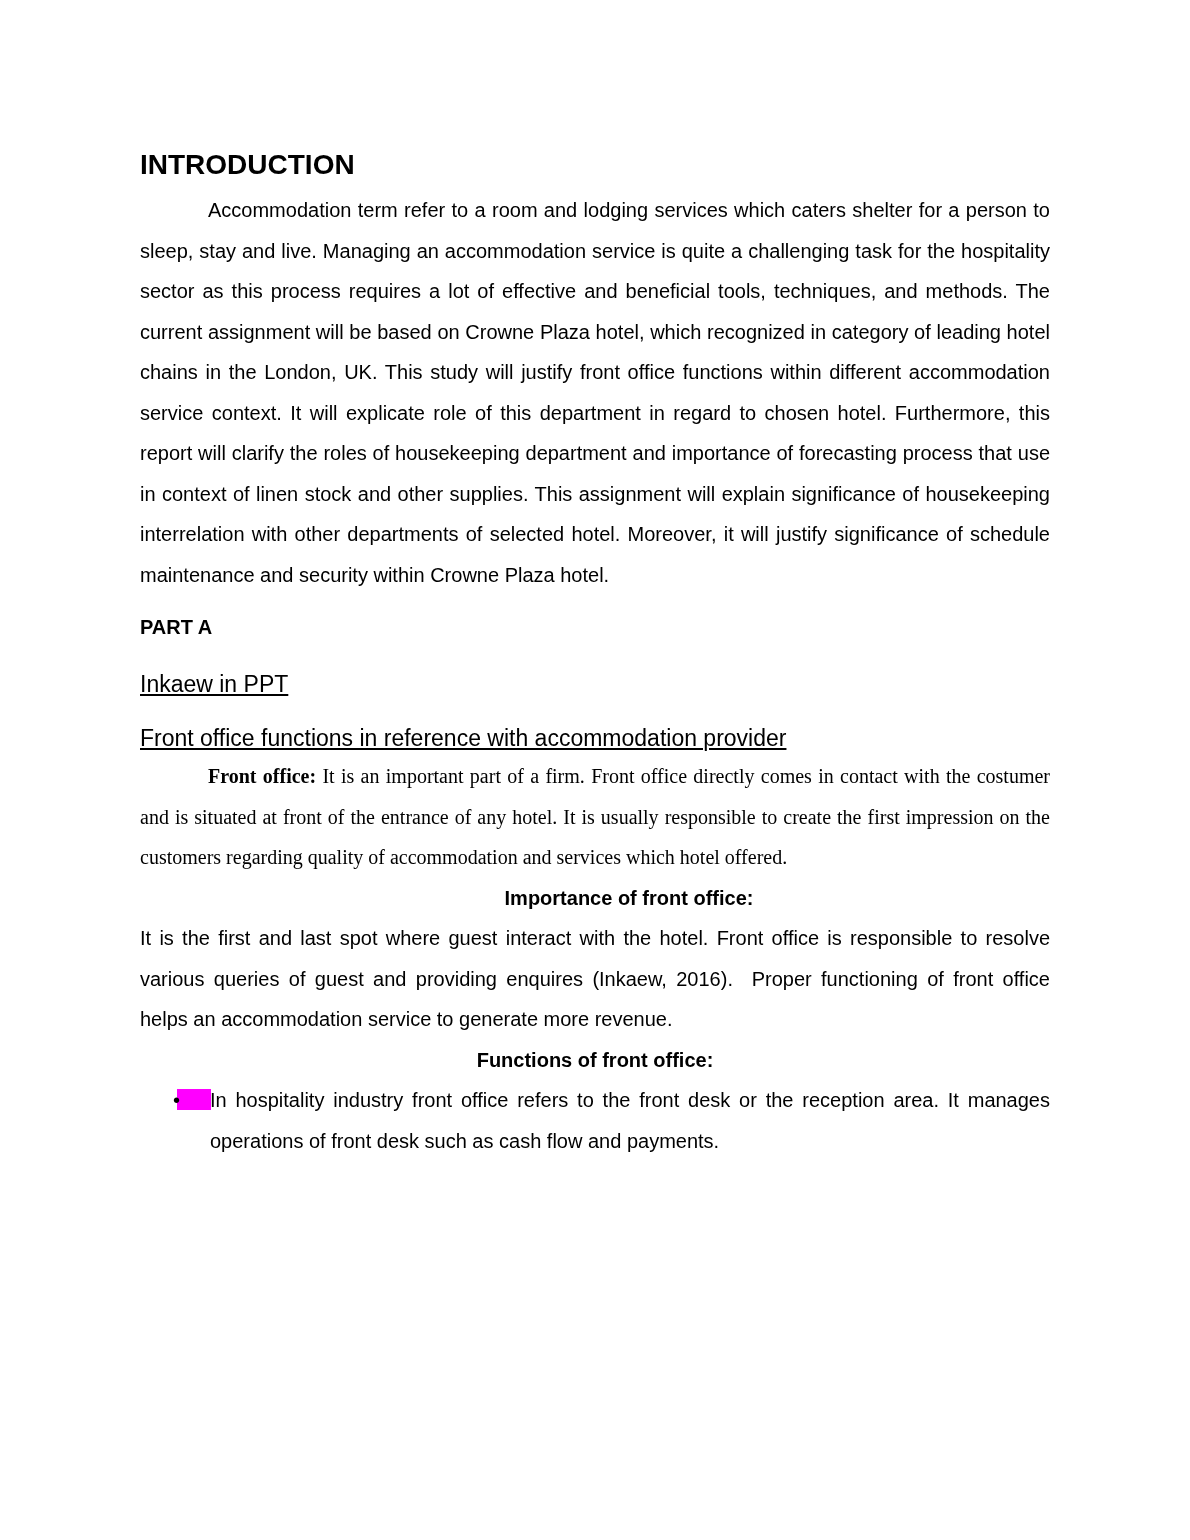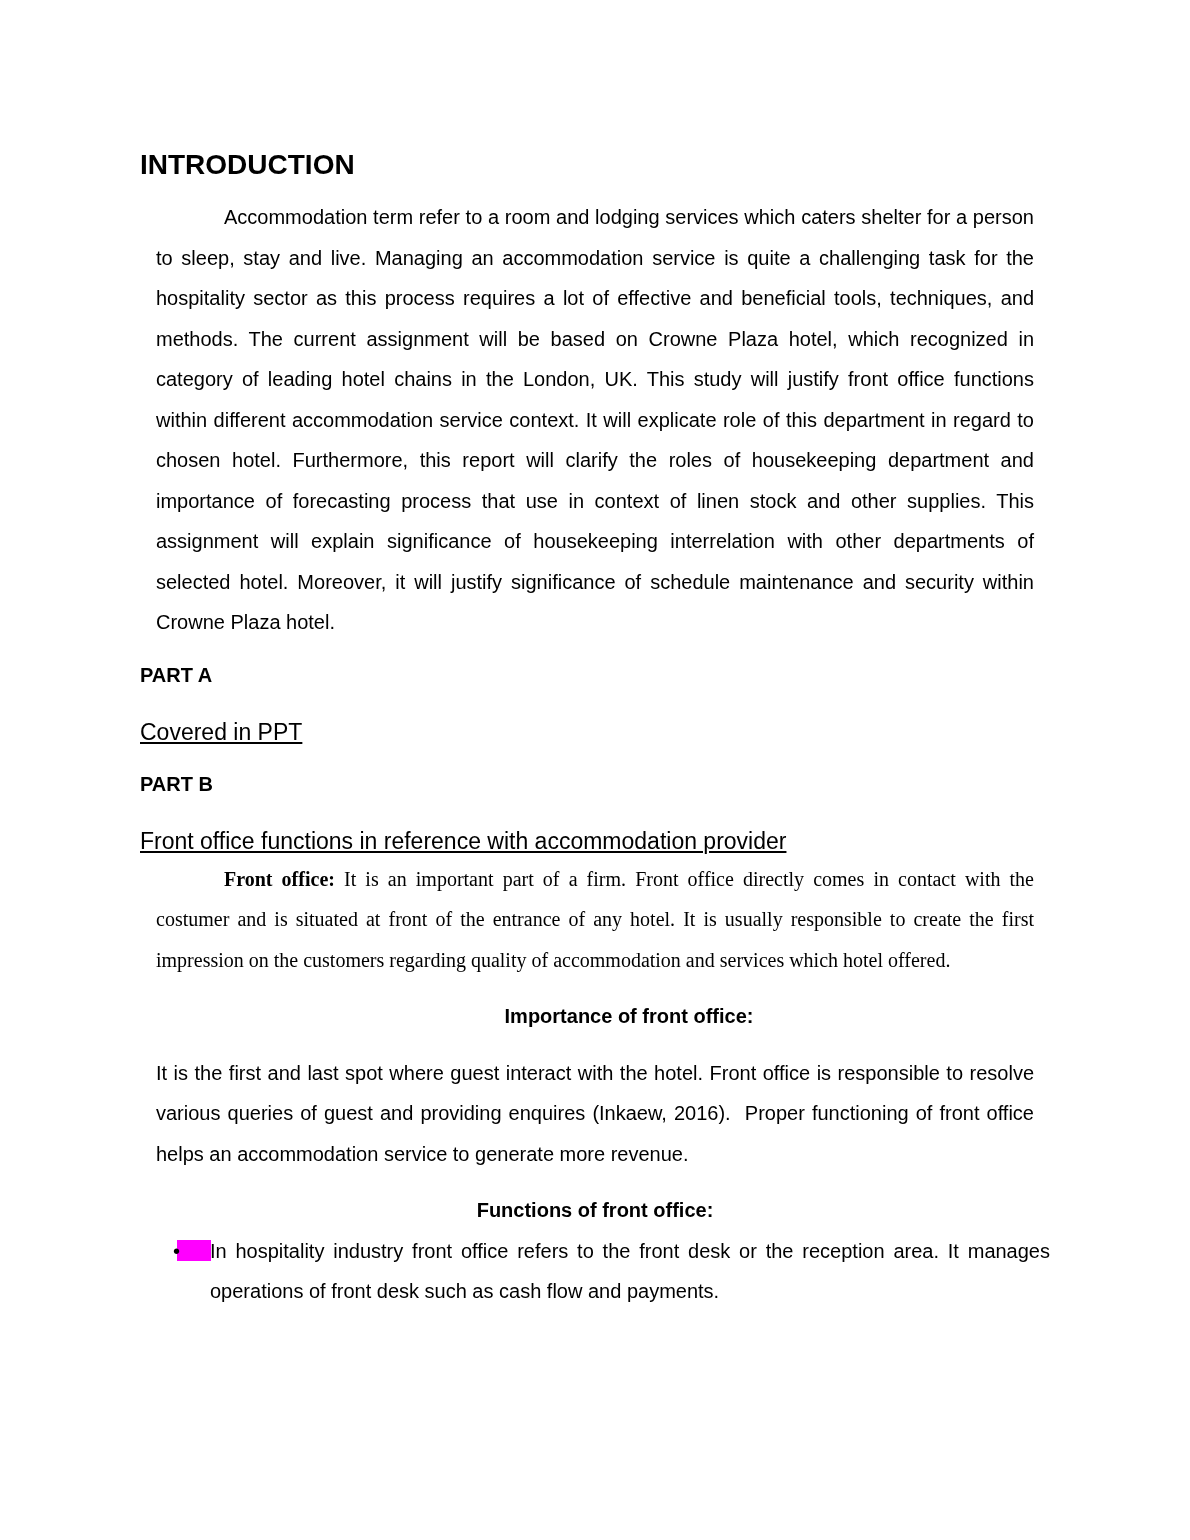--- a/index.html
+++ b/index.html
@@ -36,21 +36,21 @@
     font-size: 23px;
     font-weight: normal;
     line-height: 28px;
     margin: 26px 0 0 0;
     text-decoration: underline;
   }
   .para {
     font-size: 20px;
     line-height: 40.5px;
     text-align: justify;
-    margin: 16px;
+    margin: 0;
   }
   .indent { text-indent: 68px; }
   .after-heading { margin-top: 4px; font-family: Liberation Serif, serif; }
   .bold-line {
     font-size: 20px;
     line-height: 40.5px;
     font-weight: bold;
     margin: 0;
     text-align: center;
   }
@@ -84,23 +84,22 @@
 <body>
 
 <div class="page">
 
   <div class="h1">INTRODUCTION</div>
 
   <p class="para indent">Accommodation term refer to a room and lodging services which caters shelter for a person to sleep, stay and live. Managing an accommodation service is quite a challenging task for the hospitality sector as this process requires a lot of effective and beneficial tools, techniques, and methods. The current assignment will be based on Crowne Plaza hotel, which recognized in category of leading hotel chains in the London, UK. This study will justify front office functions within different accommodation service context. It will explicate role of this department in regard to chosen hotel. Furthermore, this report will clarify the roles of housekeeping department and importance of forecasting process that use in context of linen stock and other supplies. This assignment will explain significance of housekeeping interrelation with other departments of selected hotel. Moreover, it will justify significance of schedule maintenance and security within Crowne Plaza hotel.</p>
 
   <div class="h2 h2-parta">PART A</div>
 
-  <div class="underline-heading">Covered in PPT</div>
+  <div class="underline-heading">Inkaew in PPT</div>
 
-  <div class="h2 h2-partb">PART B</div>
 
   <div class="underline-heading">Front office functions in reference with accommodation provider</div>
 
   <p class="para indent after-heading"><b>Front office: </b><span>It is an important part of a firm. Front office directly comes in contact with the costumer and is situated at front of the entrance of any hotel. It is usually responsible to create the first impression on the customers regarding quality of accommodation and services which hotel offered.</span></p>
 
   <div class="bold-line indent">Importance of front office:</div>
 
   <p class="para">It is the first and last spot where guest interact with the hotel. Front office is responsible to resolve various queries of guest and providing enquires (Inkaew, 2016).&nbsp; Proper functioning of front office helps an accommodation service to generate more revenue.</p>
 
   <div class="bold-line">Functions of front office:</div>

